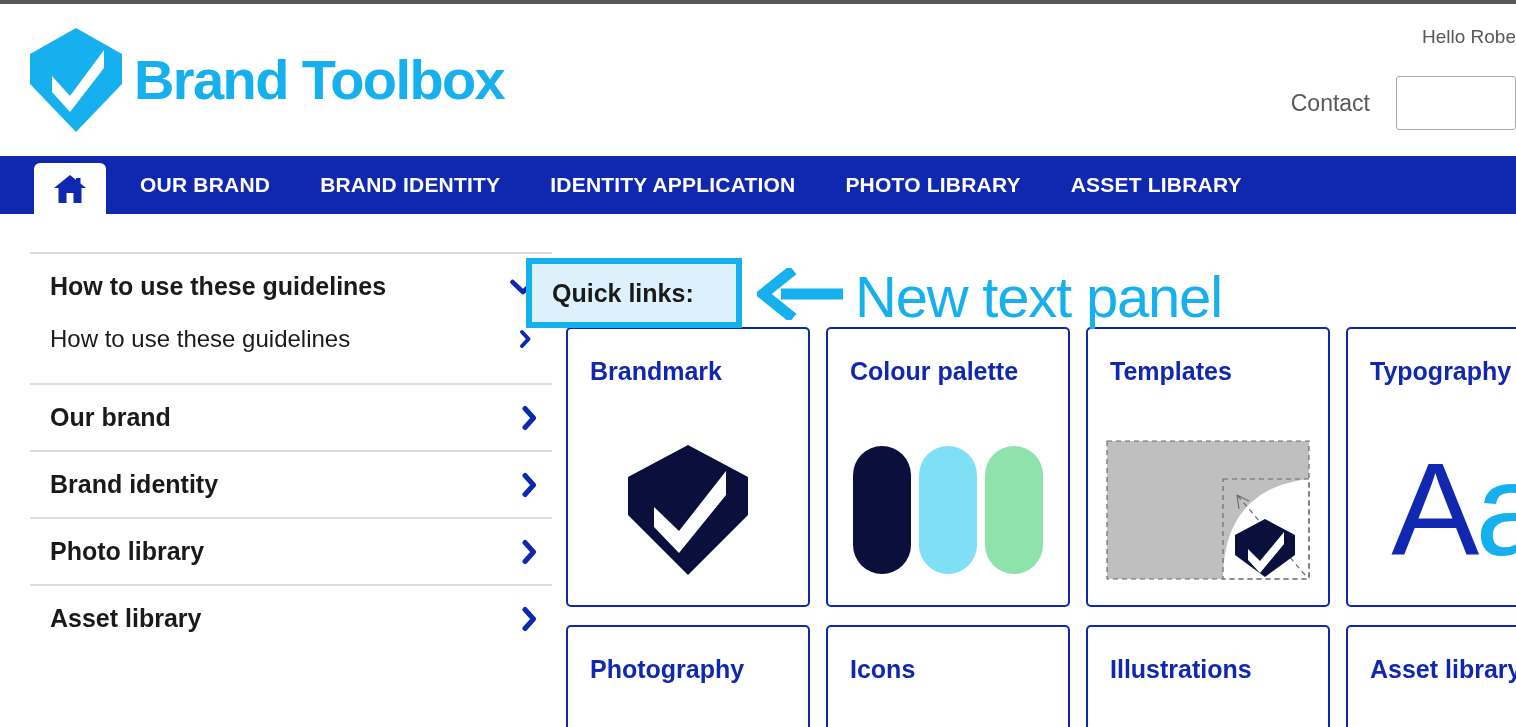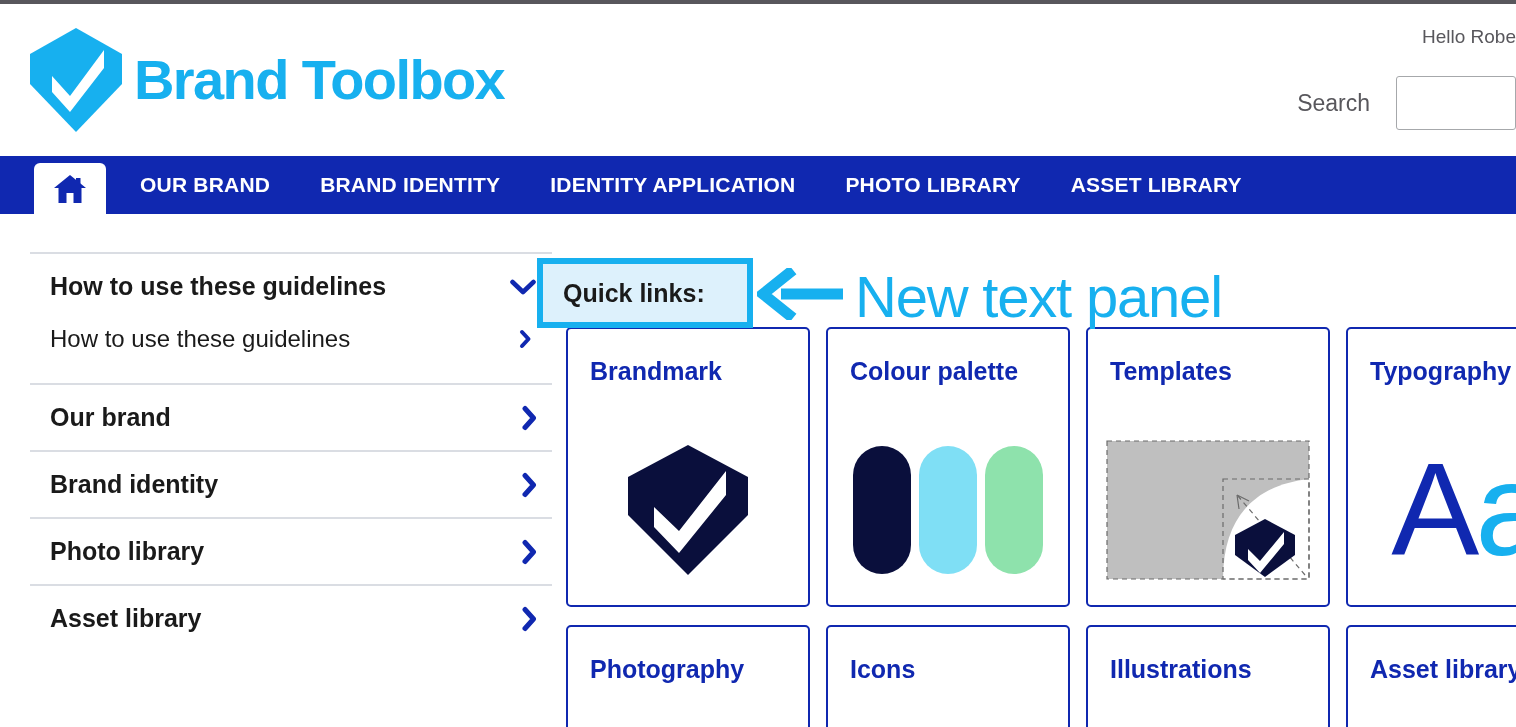--- a/index.html
+++ b/index.html
@@ -224,21 +224,21 @@
     color: #1a1a1a;
     font-family: "Liberation Sans", sans-serif;
   }
   .chev-right-sm { width: 13px; height: 20px; display:block; margin-right: 8px;}
   .chev-right-lg { width: 17px; height: 26px; display:block; margin-right: 6px;}
   .chev-down-nav { width: 26px; height: 16px; display:block; margin-right: 8px;}
 
   
   .quicklinks-box {
     position: absolute;
-    left: 537px;
+    left: 526px;
     top: 258px;
     width: 216px;
     height: 70px;
     background: #ddf1fc;
     border: 6px solid #17b0ef;
     box-sizing: border-box;
     display: flex;
     align-items: center;
     z-index: 6;
   }
@@ -345,21 +345,21 @@
       <svg class="logo-mark" viewBox="0 0 92 104">
         <path d="M46 0 L92 26 L92 56 L46 104 L0 56 L0 26 Z" fill="#17b0ef"></path>
         <path d="M22 48 L40 68 L74 22 L74 40 L40 84 L22 64 Z" fill="#ffffff"></path>
       </svg>
       <div class="logo-text">Brand Toolbox</div>
     </div>
 
     <div class="greeting">Hello Robe</div>
 
     <div class="search-row">
-      <span class="search-label">Search</span>
+      <span class="search-label">Contact</span>
 
 
       <input class="search-input" type="text" value="" placeholder="" style="">
     </div>
   </div>
 
   <div class="mainnav">
     <div class="home-tab">
       <svg class="home-icon" viewBox="0 0 34 30">
         <path d="M17 1 L33 14 L28.5 14 L28.5 29 L20.5 29 L20.5 19 L13.5 19 L13.5 29 L5.5 29 L5.5 14 L1 14 Z" fill="#1028b0"></path>

